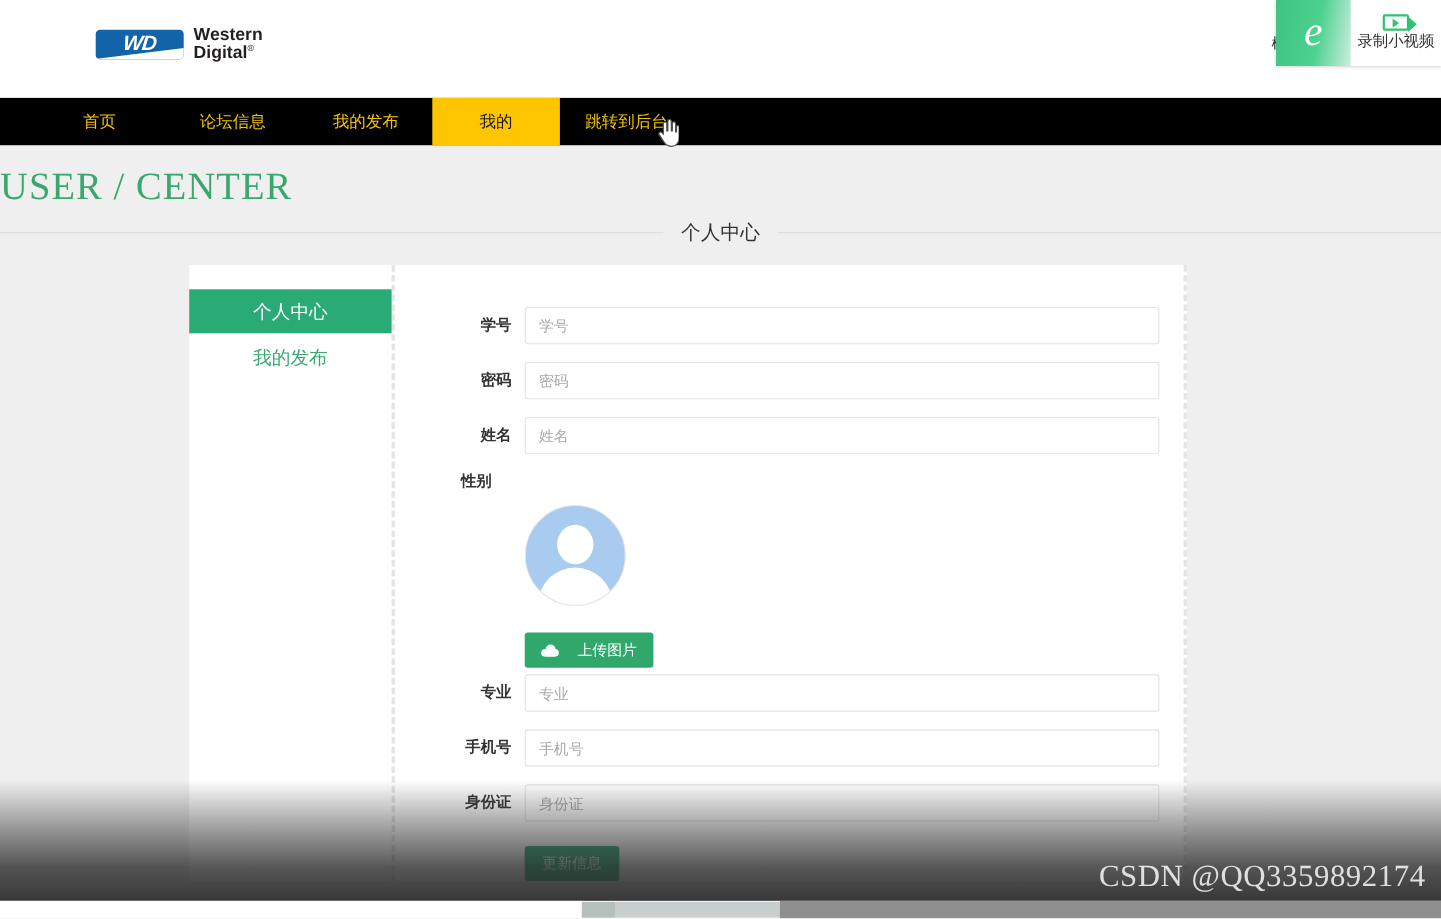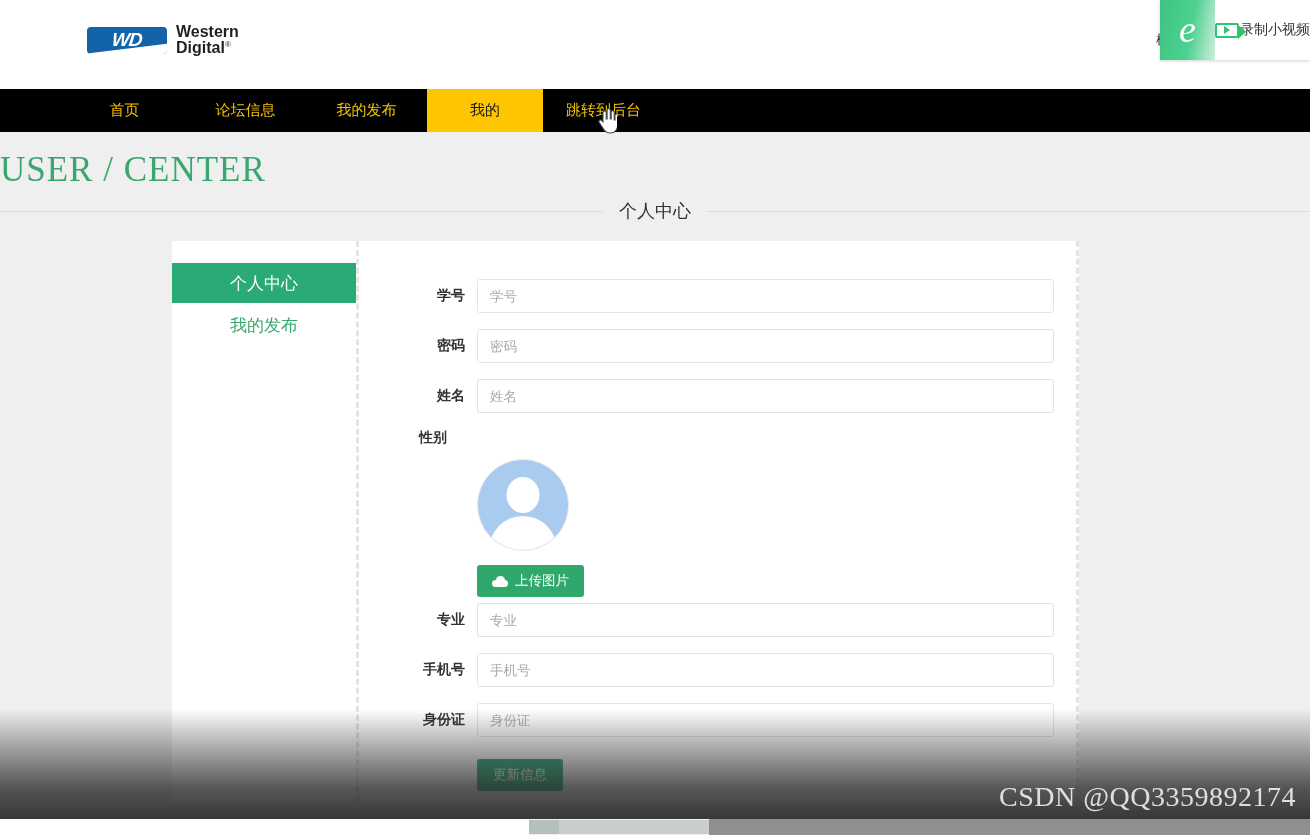--- a/index.html
+++ b/index.html
@@ -86,22 +86,22 @@
     font-size: 38px;
     color: #ffffff;
     font-family: "Liberation Serif", serif;
     font-style: italic;
     line-height: 1;
     margin-top: -3px;
   }
   .rec-overlay .rec-pane {
     flex: 1; height: 60px;
     background: #ffffff;
-    display: flex; flex-direction: row;
-    align-items: center; 
+    display: flex; flex-direction: column;
+    align-items: center; justify-content: center;
     gap: 1px;
   }
   .cam-icon {
     width: 24px; height: 15px;
     border: 2px solid #2ec36f;
     border-radius: 2px;
     position: relative;
     display: flex; align-items: center; justify-content: center;
   }
   .cam-icon::after {
@@ -120,21 +120,21 @@
   .rec-pane .rec-label {
     font-size: 14px; color: #333; white-space: nowrap;
   }
 
   
   .navbar {
     position: absolute; top: 89px; left: 0;
     width: 1310px; height: 43px;
     background: #000000;
     display: flex;
-    padding-left: 64px;
+    padding-left: 30px;
   }
   .nav-item {
     min-width: 121px;
     height: 43px;
     display: flex; align-items: center; justify-content: center;
     color: #f4c300;
     font-size: 15px;
     cursor: pointer;
     position: relative;
   }
@@ -267,29 +267,29 @@
   }
   .avatar .body {
     position: absolute;
     left: 50%; top: 56px;
     transform: translateX(-50%);
     width: 68px; height: 58px;
     border-radius: 36px 36px 0 0;
     background: #ffffff;
   }
   .upload-btn {
-    margin-top: 14px;
+    margin-top: 24px;
     height: 32px;
     padding: 0 15px;
     background: #30a86b;
     color: #ffffff;
     border: none;
     border-radius: 3px;
     font-size: 13.5px;
-    display: inline-flex; align-items: center; gap: 7px;
+    display: inline-flex; align-items: center; gap: 17px;
     cursor: pointer;
     font-family: "Liberation Sans", sans-serif;
   }
   .cloud-icon {
     width: 16px; height: 11px;
     position: relative;
     display: inline-block;
   }
   .cloud-icon::before {
     content: "";

